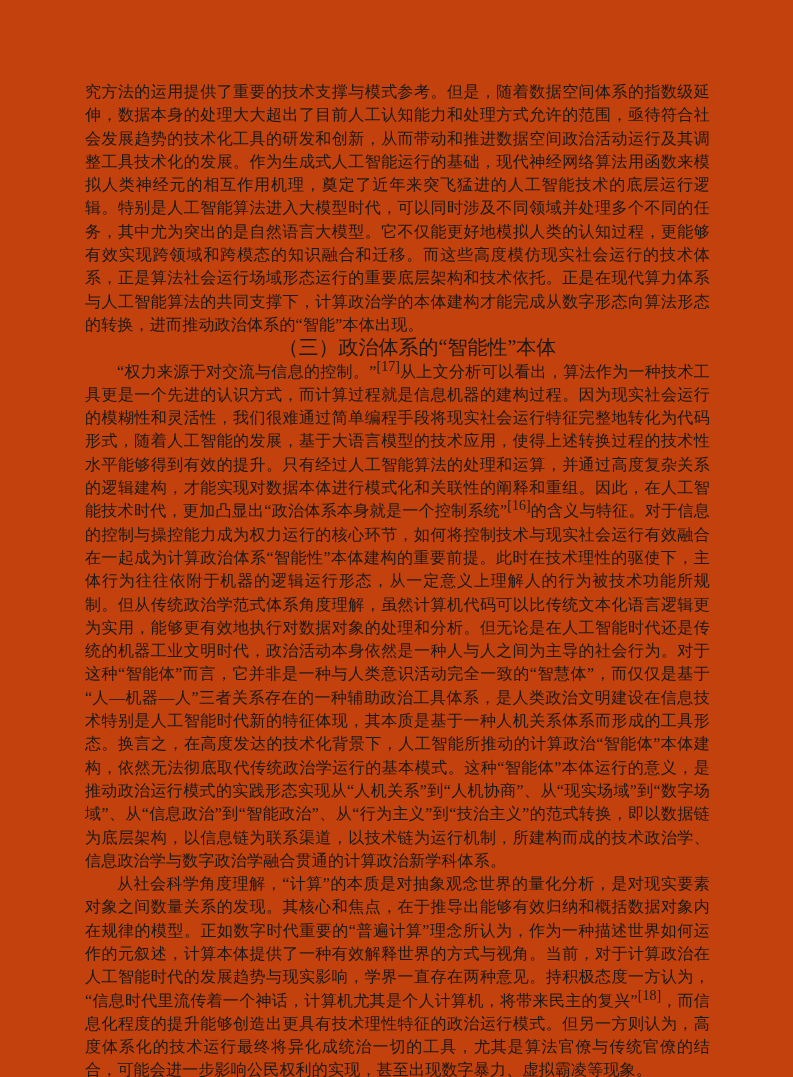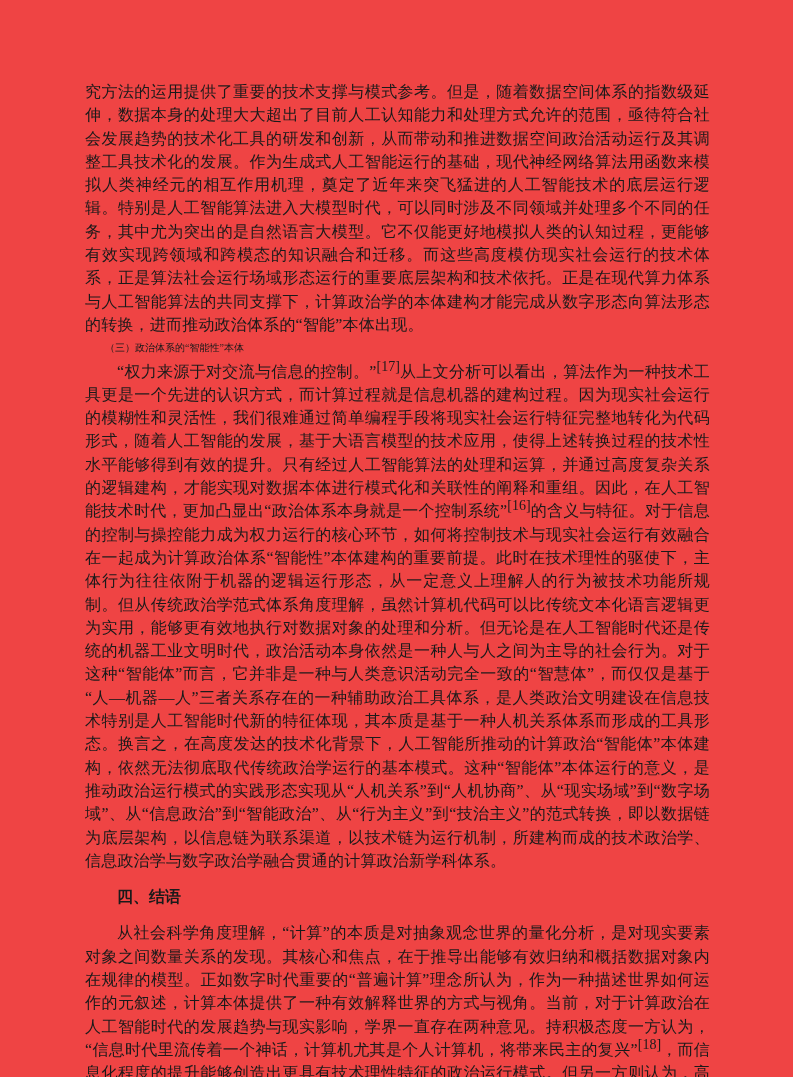--- a/index.html
+++ b/index.html
@@ -4,47 +4,47 @@
 <style>
   html, body {
     margin: 0;
     padding: 0;
     background: #ffffff;
   }
   .page {
     position: relative;
     width: 793px;
     height: 1077px;
-    background: #ef4444;
+    background: #c2410c;
     box-sizing: border-box;
     padding: 80px 83px 12px 85px;
     overflow: hidden;
     font-family: "Liberation Serif", "DejaVu Serif", serif;
     color: #1a1a1a;
   }
   .article-body {
     width: 625px;
   }
   .para {
     font-size: 16px;
     line-height: 23.3px;
     text-align: justify;
     margin: 0;
     letter-spacing: 0.2px;
   }
   .para.indent {
     text-indent: 2em;
   }
   .subheading {
-    font-size: 10px;
+    font-size: 20px;
     line-height: 23.3px;
     text-indent: 2em;
     margin: 0;
     font-weight: normal;
-    text-align: left;
+    text-align: center;
   }
   .heading {
     font-size: 16px;
     line-height: 23.3px;
     text-indent: 2em;
     margin: 13px 0 13px 0;
     font-weight: bold;
     font-family: "Liberation Sans", "DejaVu Sans", sans-serif;
     text-align: left;
   }
@@ -56,17 +56,16 @@
   }
 </style>
 </head>
 <body>
 
 <div class="page">
   <div class="article-body" id="article-body">
       <p class="para"><span>究方法的运用提供了重要的技术支撑与模式参考。但是，随着数据空间体系的指数级延伸，数据本身的处理大大超出了目前人工认知能力和处理方式允许的范围，亟待符合社会发展趋势的技术化工具的研发和创新，从而带动和推进数据空间政治活动运行及其调整工具技术化的发展。作为生成式人工智能运行的基础，现代神经网络算法用函数来模拟人类神经元的相互作用机理，奠定了近年来突飞猛进的人工智能技术的底层运行逻辑。特别是人工智能算法进入大模型时代，可以同时涉及不同领域并处理多个不同的任务，其中尤为突出的是自然语言大模型。它不仅能更好地模拟人类的认知过程，更能够有效实现跨领域和跨模态的知识融合和迁移。而这些高度模仿现实社会运行的技术体系，正是算法社会运行场域形态运行的重要底层架构和技术依托。正是在现代算力体系与人工智能算法的共同支撑下，计算政治学的本体建构才能完成从数字形态向算法形态的转换，进而推动政治体系的“智能”本体出现。</span></p>
       <p class="subheading"><span>（三）政治体系的“智能性”本体</span></p>
       <p class="para indent"><span>“权力来源于对交流与信息的控制。”</span><sup class="cite">[17]</sup><span>从上文分析可以看出，算法作为一种技术工具更是一个先进的认识方式，而计算过程就是信息机器的建构过程。因为现实社会运行的模糊性和灵活性，我们很难通过简单编程手段将现实社会运行特征完整地转化为代码形式，随着人工智能的发展，基于大语言模型的技术应用，使得上述转换过程的技术性水平能够得到有效的提升。只有经过人工智能算法的处理和运算，并通过高度复杂关系的逻辑建构，才能实现对数据本体进行模式化和关联性的阐释和重组。因此，在人工智能技术时代，更加凸显出“政治体系本身就是一个控制系统”</span><sup class="cite">[16]</sup><span>的含义与特征。对于信息的控制与操控能力成为权力运行的核心环节，如何将控制技术与现实社会运行有效融合在一起成为计算政治体系“智能性”本体建构的重要前提。此时在技术理性的驱使下，主体行为往往依附于机器的逻辑运行形态，从一定意义上理解人的行为被技术功能所规制。但从传统政治学范式体系角度理解，虽然计算机代码可以比传统文本化语言逻辑更为实用，能够更有效地执行对数据对象的处理和分析。但无论是在人工智能时代还是传统的机器工业文明时代，政治活动本身依然是一种人与人之间为主导的社会行为。对于这种“智能体”而言，它并非是一种与人类意识活动完全一致的“智慧体”，而仅仅是基于“人—机器—人”三者关系存在的一种辅助政治工具体系，是人类政治文明建设在信息技术特别是人工智能时代新的特征体现，其本质是基于一种人机关系体系而形成的工具形态。换言之，在高度发达的技术化背景下，人工智能所推动的计算政治“智能体”本体建构，依然无法彻底取代传统政治学运行的基本模式。这种“智能体”本体运行的意义，是推动政治运行模式的实践形态实现从“人机关系”到“人机协商”、从“现实场域”到“数字场域”、从“信息政治”到“智能政治”、从“行为主义”到“技治主义”的范式转换，即以数据链为底层架构，以信息链为联系渠道，以技术链为运行机制，所建构而成的技术政治学、信息政治学与数字政治学融合贯通的计算政治新学科体系。</span></p>
-      <p class="heading"><span>四、结语</span></p>
       <p class="para indent"><span>从社会科学角度理解，“计算”的本质是对抽象观念世界的量化分析，是对现实要素对象之间数量关系的发现。其核心和焦点，在于推导出能够有效归纳和概括数据对象内在规律的模型。正如数字时代重要的“普遍计算”理念所认为，作为一种描述世界如何运作的元叙述，计算本体提供了一种有效解释世界的方式与视角。当前，对于计算政治在人工智能时代的发展趋势与现实影响，学界一直存在两种意见。持积极态度一方认为，“信息时代里流传着一个神话，计算机尤其是个人计算机，将带来民主的复兴”</span><sup class="cite">[18]</sup><span>，而信息化程度的提升能够创造出更具有技术理性特征的政治运行模式。但另一方则认为，高度体系化的技术运行最终将异化成统治一切的工具，尤其是算法官僚与传统官僚的结合，可能会进一步影响公民权利的实现，甚至出现数字暴力、虚拟霸凌等现象。</span></p>
     </div>
 
 </div>
 
 </body></html>

